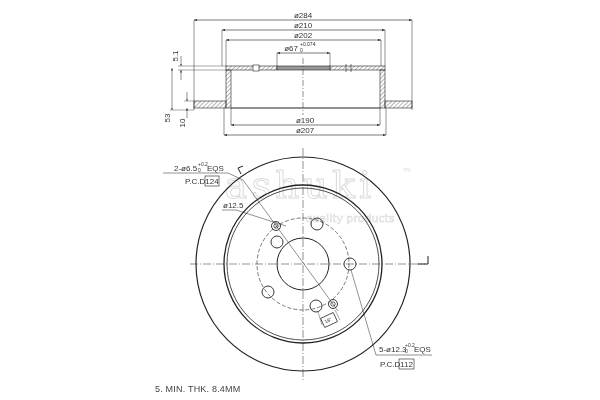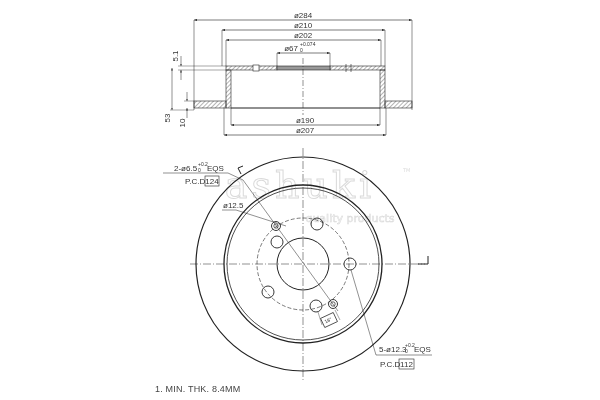--- a/index.html
+++ b/index.html
@@ -180,13 +180,13 @@
     <text class="dimsm" x="405" y="353">0</text>
     <text class="dim" x="414" y="352">EQS</text>
     <text class="dim" x="380" y="367">P.C.D</text>
     <rect x="399" y="359" width="15" height="10" fill="none" stroke="#222" stroke-width="0.6"></rect>
     <text class="dim" x="406.5" y="367" text-anchor="middle">112</text>
 
     <text class="dimsm" transform="translate(329,322) rotate(-25)" text-anchor="middle">18°</text>
   </g>
 </svg>
 
-<div class="note">1. MIN. THK. 8.4MM</div>
+<div class="note">5. MIN. THK. 8.4MM</div>
 
 </body></html>

